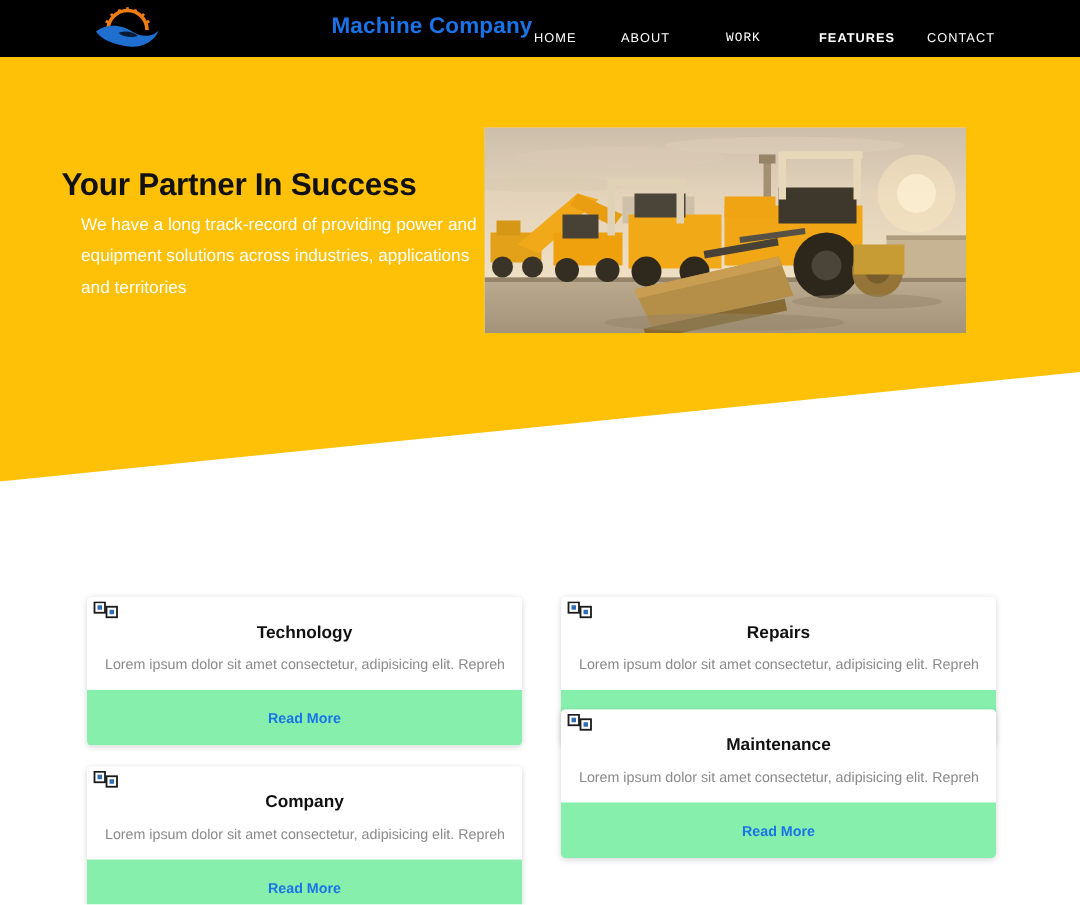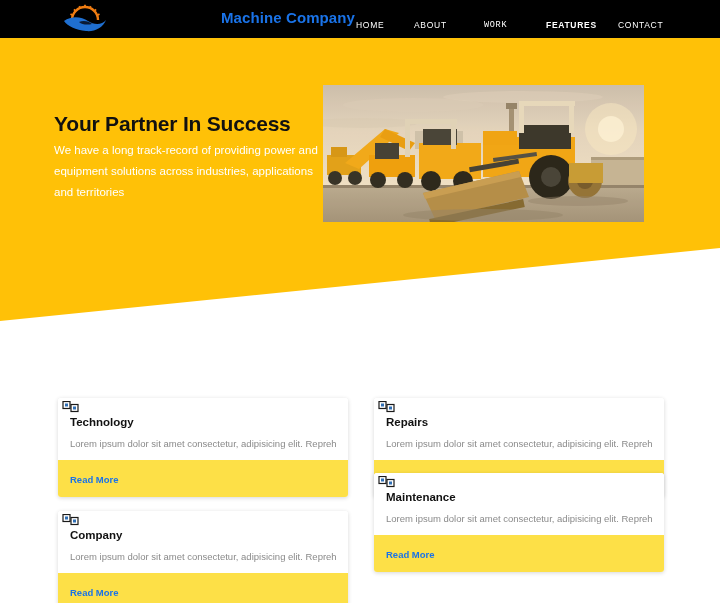--- a/index.html
+++ b/index.html
@@ -86,21 +86,21 @@
     left: 0;
     width: 720px;
     height: 290px;
     background: #ffc107;
     clip-path: polygon(0 0, 720px 0, 720px 210px, 0 283px);
     z-index: 5;
   }
 
   .hero-title {
     position: absolute;
-    left: 54px;
+    left: 41px;
     top: 112px;
     font-size: 21px;
     font-weight: bold;
     color: #111111;
     letter-spacing: -0.2px;
     z-index: 12;
     white-space: nowrap;
   }
 
   .hero-copy {
@@ -140,20 +140,21 @@
   }
 
   .card {
     position: absolute;
     width: 290px;
     background: #ffffff;
     border-radius: 3px;
     box-shadow: 0 1px 4px rgba(0,0,0,0.16);
     pointer-events: auto;
     overflow: hidden;
+    text-align: center;
   }
 
   .card.c1 { left: 58px;  top: 398px; }
   .card.c2 { left: 374px; top: 398px; }
   .card.c3 { left: 58px;  top: 511px; }
   .card.c4 { left: 374px; top: 473px; }
 
   .card-body {
     padding: 18px 12px 10px 12px;
     background: #ffffff;
@@ -168,21 +169,21 @@
 
   .card-text {
     font-size: 9.5px;
     line-height: 13px;
     color: #8a8a8a;
     white-space: nowrap;
     overflow: hidden;
   }
 
   .card-action {
-    background: #fde047;
+    background: #86efac;
     padding: 9px 12px 10px 12px;
   }
 
   .card-link {
     font-size: 9.5px;
     font-weight: bold;
     color: #1a73e8;
     text-decoration: none;
   }
 

